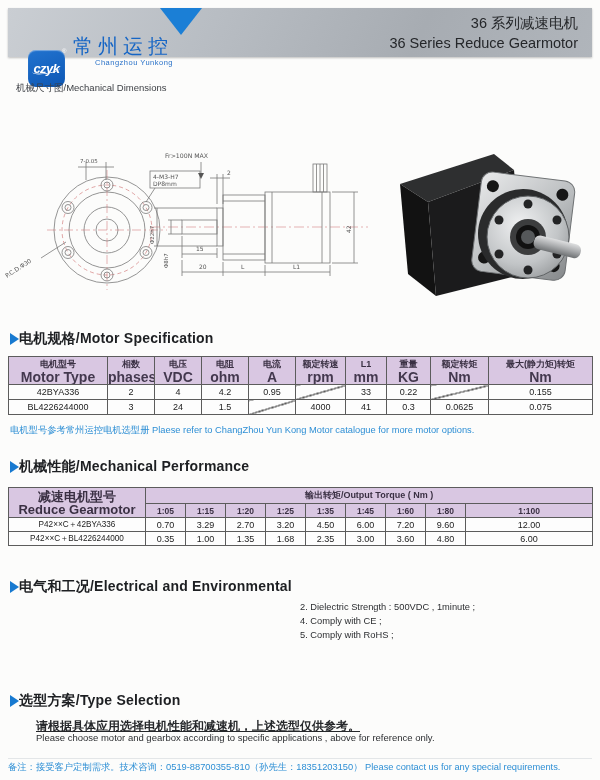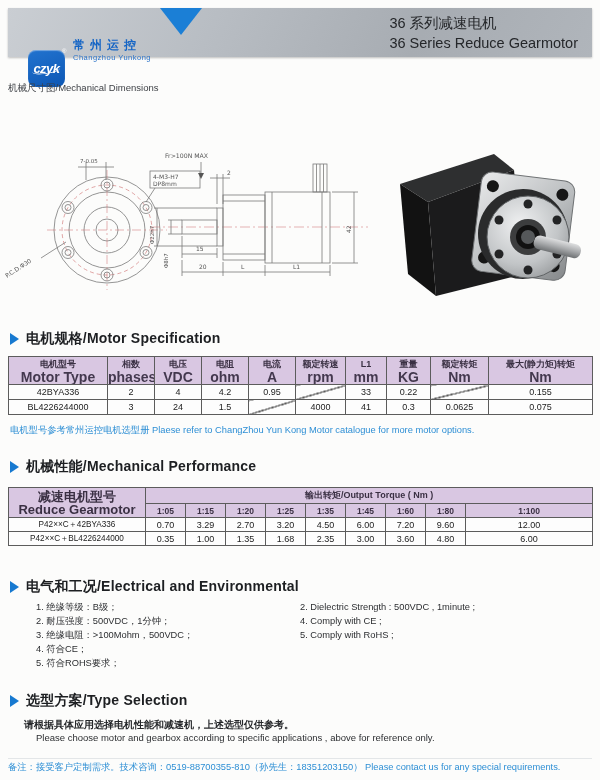--- a/index.html
+++ b/index.html
@@ -18,28 +18,28 @@
     border-left:21px solid transparent; border-right:21px solid transparent;
     border-top:27px solid #1b7fd6; }
   .logo-wrap { position:absolute; left:20px; top:6px; display:flex; align-items:center; gap:8px; }
   .logo-mark { position:relative; width:37px; height:37px; border-radius:8px;
     background:linear-gradient(160deg,#2173cf,#0d57b4); color:#fff; font-style:italic; font-weight:bold;
     font-size:13px; display:flex; align-items:center; justify-content:center; letter-spacing:-.5px;
     box-shadow:inset 0 1px 1px rgba(255,255,255,.4);margin-top:36px; }
   .logo-mark .reg { position:absolute; right:-1px; top:-2px; font-size:6px; font-style:normal; font-weight:normal; }
   .logo-mark .swoosh { position:absolute; left:4px; top:16px; width:28px; height:8px;
     border-bottom:1.5px solid rgba(255,255,255,.9); border-radius:50%; transform:rotate(-8deg); }
-  .logo-cn { color:#1565c5; font-weight:bold; font-size:12px; letter-spacing:5px; line-height:1.1; }
-  .logo-en { color:#2a72c8; font-size:7.5px; letter-spacing:.5px; margin-top:1px; }
-  .bar-titles { position:absolute; right:14px; top:5px; text-align:left; color:#25272a;
+  .logo-cn { color:#1565c5; font-weight:normal; font-size:20px; letter-spacing:5px; line-height:1.1; }
+  .logo-en { color:#2a72c8; font-size:7.5px; letter-spacing:.5px; margin-top:1px;text-align:right; }
+  .bar-titles { position:absolute; right:14px; top:5px; text-align:right; color:#25272a;
     font-size:14.5px; line-height:1.4; }
 
   
-  .mech-label { position:absolute; left:8px; top:82px; font-size:9.5px; color:#3c3f44; }
-  .sec-head { position:absolute; left:10px; display:flex; align-items:center; gap:7px; }
+  .mech-label { position:absolute; left:16px; top:82px; font-size:9.5px; color:#3c3f44; }
+  .sec-head { position:absolute; left:10px; display:flex; align-items:center; gap:0; }
   .sec-tri { width:0; height:0; border-left:9px solid #1779d0; border-top:6px solid transparent; border-bottom:6px solid transparent; }
   .sec-title { font-size:14px; font-weight:bold; color:#1d1f22; letter-spacing:.2px; }
 
   
   .drawing-svg { position:absolute; left:0; top:100px; }
   .photo-svg { position:absolute; left:382px; top:146px; }
 
   
   table { border-collapse:collapse; table-layout:fixed; position:absolute; left:8px; width:584px;
     font-size:9px; color:#222; }
@@ -60,21 +60,21 @@
   .perf-table td.model { font-size:8.2px; }
 
   .blue-note { position:absolute; left:10px; top:424px; font-size:9.3px; color:#2e8fd5; }
 
   
   .elec-list { position:absolute; top:600px; font-size:9.3px; color:#2c2e31; line-height:14px; }
   .elec-cn { left:36px; width:250px; }
   .elec-en { left:300px; width:280px; }
 
   
-  .type-cn { position:absolute; left:24px; top:718px; font-size:10px; font-weight:bold; color:#26282b; }
+  .type-cn { position:absolute; left:36px; top:718px; font-size:12px; font-weight:bold; color:#26282b;text-decoration:underline; }
   .type-en { position:absolute; left:36px; top:732px; font-size:9.5px; color:#2c2e31; }
 
   
   .footer { position:absolute; left:8px; right:8px; top:758px; font-size:9.3px; color:#2e8fd5;
     border-top:1px solid #e3e6e8; padding-top:2px; }
 
   svg text { font-family:"DejaVu Sans",sans-serif; }
 </style>
 </head>
 <body>
@@ -381,27 +381,20 @@
       <td>4.80</td>
       <td>6.00</td>
     </tr>
   </tbody>
     </table>
 
   <div class="sec-head" style="top:578px">
     <span class="sec-tri"></span>
     <span class="sec-title">电气和工况/Electrical and Environmental</span>
   </div>
-  <div class="elec-list elec-cn">
-    <div>1. 绝缘等级：B级；</div>
-    <div>2. 耐压强度：500VDC，1分钟；</div>
-    <div>3. 绝缘电阻：&gt;100Mohm，500VDC；</div>
-    <div>4. 符合CE；</div>
-    <div>5. 符合ROHS要求；</div>
-  </div>
   <div class="elec-list elec-en">
     <div>2. Dielectric Strength : 500VDC , 1minute ;</div>
     <div>4. Comply with CE ;</div>
     <div>5. Comply with RoHS ;</div>
   </div>
 
   <div class="sec-head" style="top:692px">
     <span class="sec-tri"></span>
     <span class="sec-title">选型方案/Type Selection</span>
   </div>

